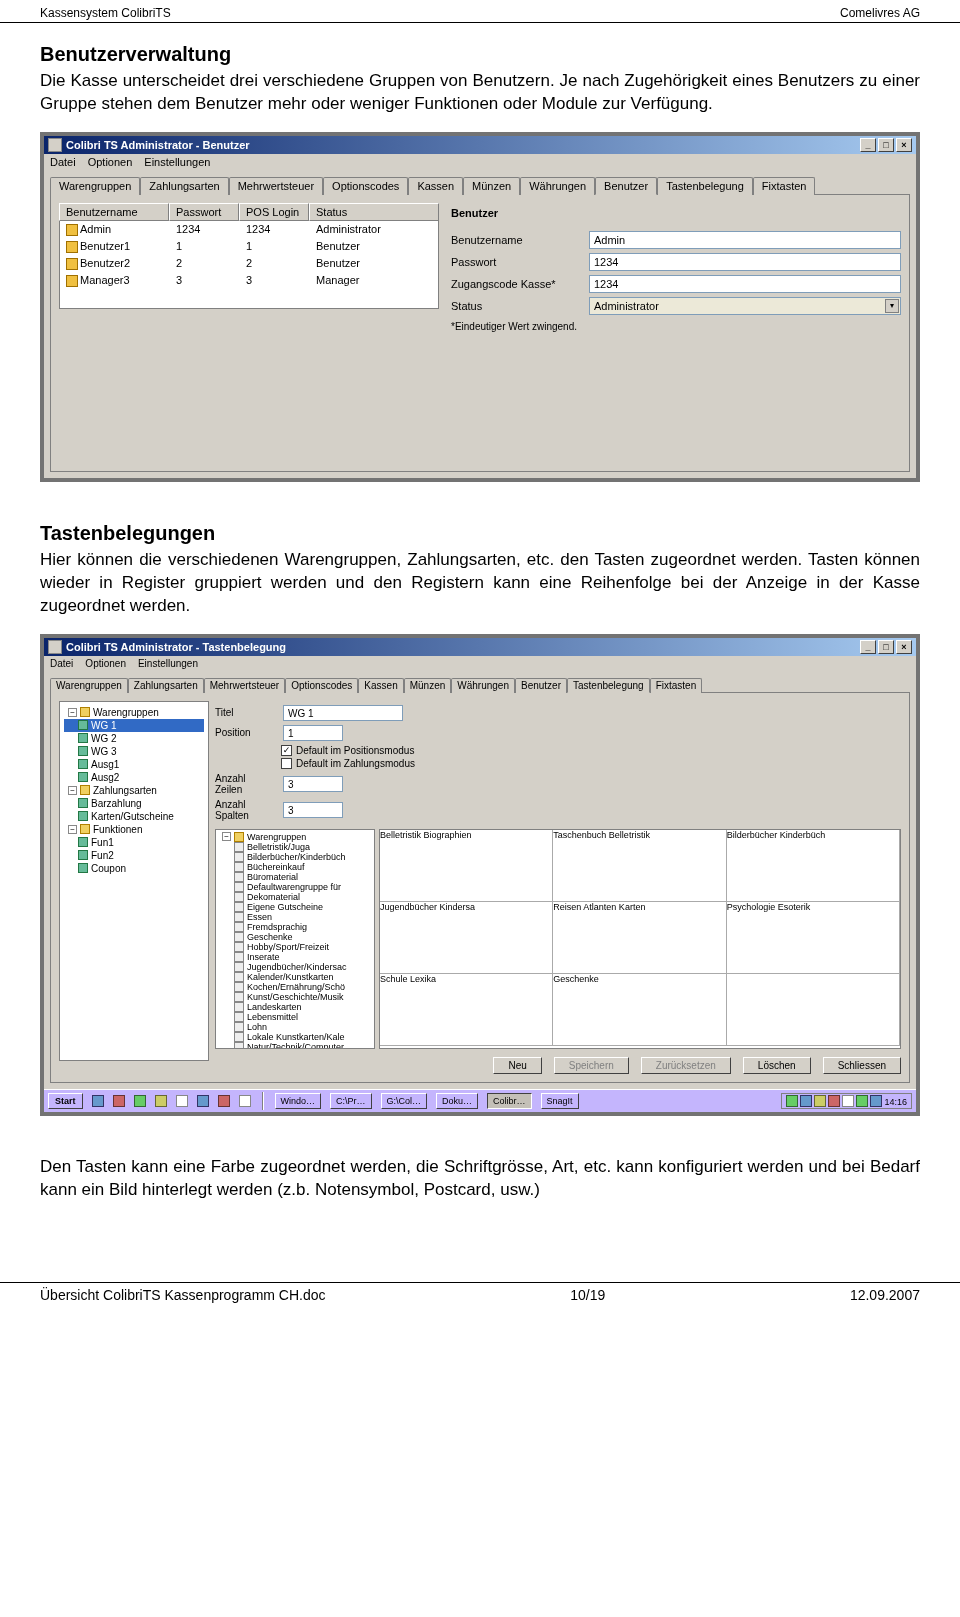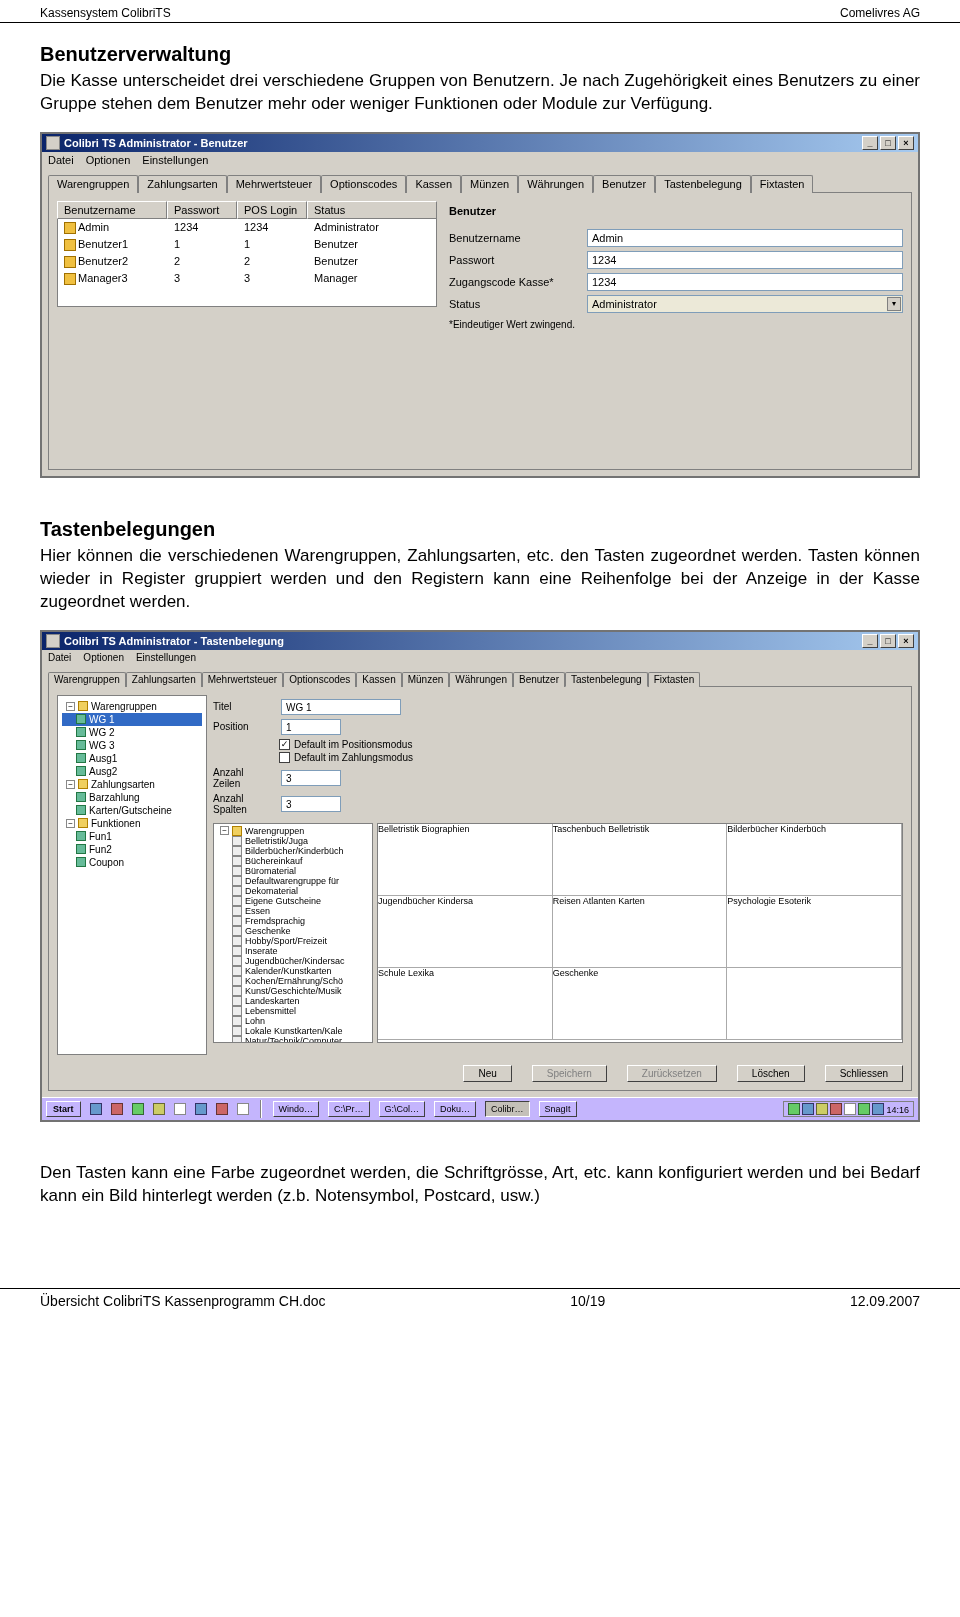--- a/index.html
+++ b/index.html
@@ -18,21 +18,21 @@
     font-size: 12px;
   }
   .content { padding: 20px 40px 40px 40px; }
   h2 { font-size: 20px; font-weight: bold; margin-bottom: 4px; }
   p.body-text { font-size: 17px; line-height: 1.35; margin-bottom: 16px; text-align: justify;}
   .section { margin-bottom: 40px; }
 
   
   .win {
     background: #d4d0c8;
-    border: 2px solid #737373;
+    border: 4px solid #737373;
     font-family: Tahoma, Arial, sans-serif;
     font-size: 11px;
     margin-bottom: 40px;
   }
   .titlebar {
     background: linear-gradient(to right, #0a246a, #a6caf0);
     color: #fff;
     display: flex;
     align-items: center;
     padding: 2px 4px;
@@ -105,21 +105,21 @@
   .catalog { display:flex; gap:4px; margin-top:8px; height:220px;}
   .catlist {
     width:160px; background:#fff; border:1px solid #808080; overflow:hidden; font-size:9px; padding:2px;
   }
   .catlist .cn { padding:0 0 0 4px; display:flex; align-items:center; gap:3px;}
   .catlist .cn.l1 { padding-left:16px;}
   .catlist .treeicon.page { background:#eee;}
   .grid { flex:1; background:#fff; border:1px solid #808080; }
   .grid .gr { display:flex; height:72px; border-bottom:1px solid #aaa;}
   .grid .gc { flex:1; border-right:1px solid #aaa; font-size:9px; padding:0;}
-  .btnrow { display:flex; gap:20px; justify-content:flex-end; margin-top:22px;}
+  .btnrow { display:flex; gap:12px; justify-content:flex-end; margin-top:8px;}
   .wbtn {
     background:#d4d0c8; border:1px solid #fff; border-right-color:#404040; border-bottom-color:#404040;
     padding:2px 14px; font-size:10px;
   }
   .wbtn.dis { color:#808080;}
   .taskbar {
     display:flex; align-items:center; background:#c4b5fd; border-top:1px solid #fff;
     padding:2px 4px; gap:9px; font-size:9px;
   }
   .taskbar .start { font-weight:bold; padding:2px 6px; border:1px solid #fff; border-right-color:#404040; border-bottom-color:#404040;}

